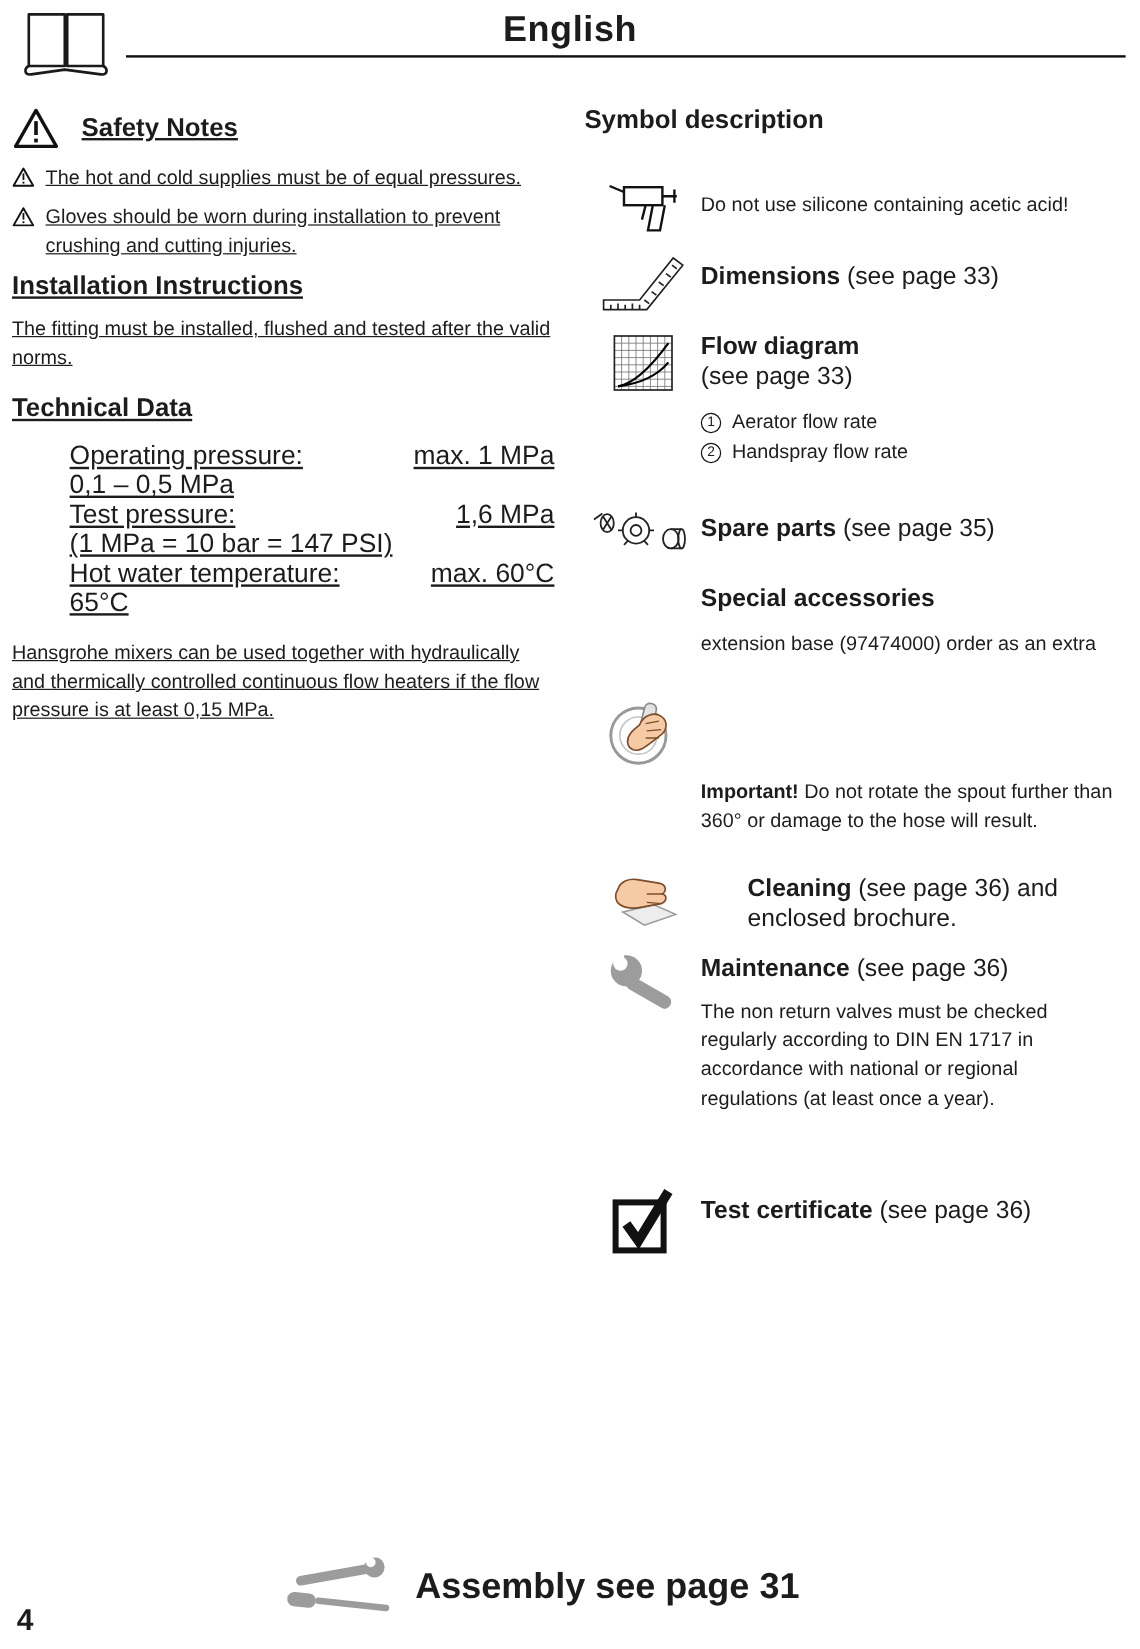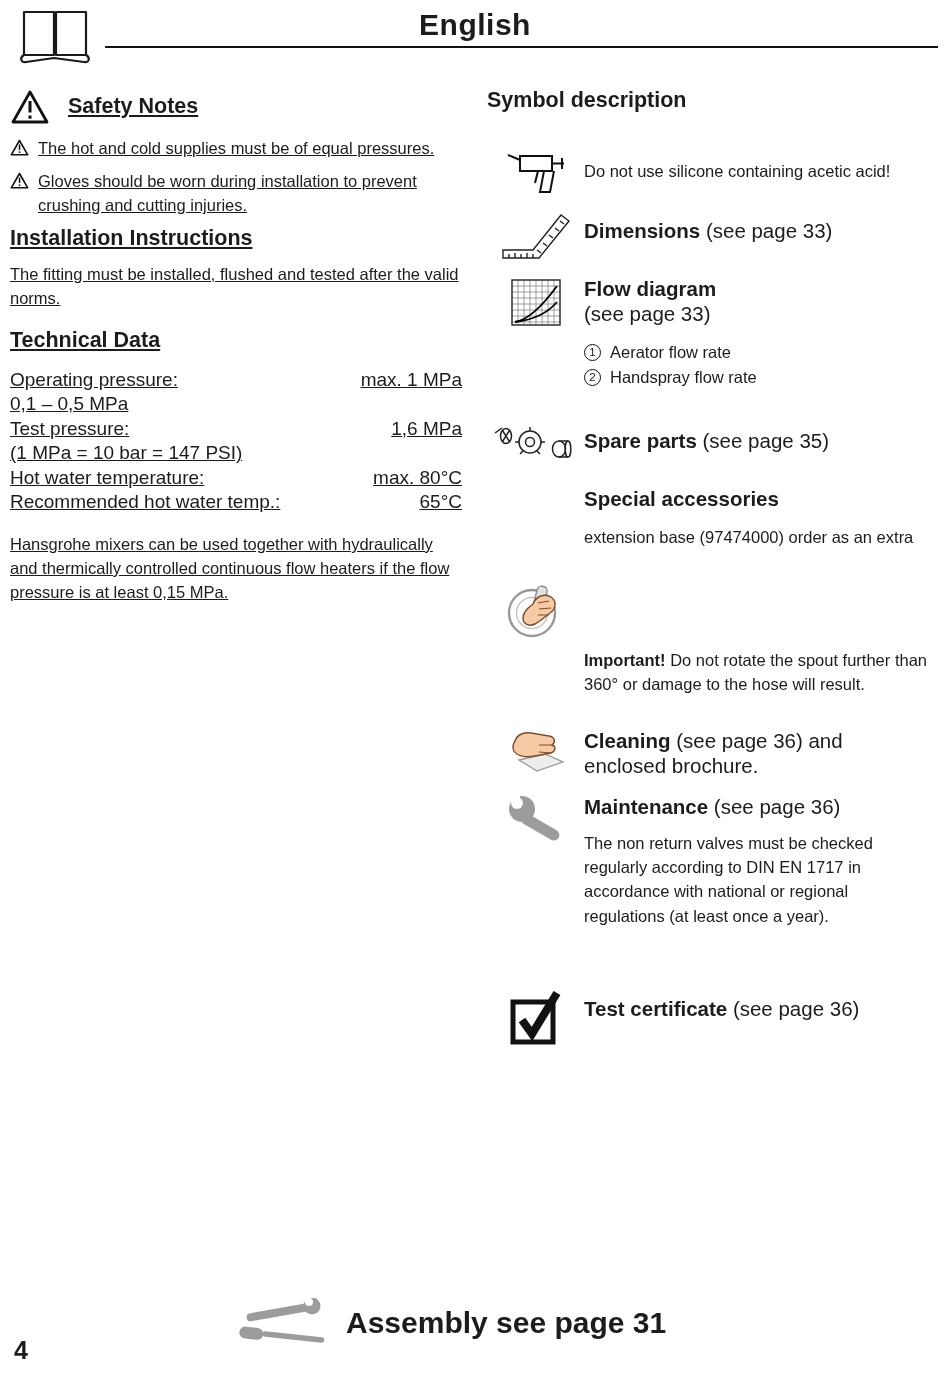--- a/index.html
+++ b/index.html
@@ -30,21 +30,21 @@
 
   
   .safety-head { display:flex; align-items:center; gap:18px; margin-bottom:10px; min-height:38px; }
   .warn-lg { width:40px; height:36px; flex:0 0 auto; }
   .safety-item { display:flex; gap:9px; margin-bottom:9px; }
   .warn-sm { width:19px; height:17px; flex:0 0 auto; margin-top:3px; }
   .inst-head { margin:4px 0 10px; }
   .inst-body { margin-bottom:18px; }
   .tech-head { margin-bottom:14px; }
   .tech-table { width:452px; }
-  .tech-row { display:flex; justify-content:space-between; font-size:19px; line-height:24.5px; }
+  .tech-row { display:flex; justify-content:space-between; font-size:22px; line-height:24.5px;margin-left:48px; }
   .tech-row .t-label { white-space:nowrap; }
   .tech-row .t-value { text-align:right; white-space:nowrap; }
   .tech-note { margin-top:17px; }
 
   
   .col-right .h2 { margin-bottom:26px; }
   .sym-row { display:grid; grid-template-columns:97px 1fr; align-items:start; }
   .sym-icon { display:flex; justify-content:center; align-items:flex-start; }
   .row-silicone   { align-items:center; min-height:62px; margin-bottom:10px; }
   .row-dimensions { min-height:58px; margin-bottom:6px; }
@@ -56,21 +56,21 @@
     display:inline-flex; width:17px; height:17px; border:1.4px solid #111; border-radius:50%;
     align-items:center; justify-content:center; font-size:11.5px; flex:0 0 auto;
   }
   .row-spare { min-height:50px; margin-bottom:16px; }
   .row-spare .sym-text { padding-top:8px; }
   .accessories-h { margin:0 0 14px 97px; font-weight:bold; }
   .accessories-p { margin:0 0 32px 97px; width:332px; }
   .row-operation { min-height:58px; }
   .row-operation .sym-text { padding-top:4px; }
   .operation-important { margin:8px 0 32px 97px; width:356px; }
-  .row-cleaning { min-height:60px; margin-bottom:6px; }
+  .row-cleaning { min-height:60px; margin-bottom:6px;gap:39px; }
   .row-maintenance { margin-bottom:58px; }
   .maintenance-body { margin-top:12px; width:326px; }
   .row-certificate { min-height:60px; }
   .row-certificate .sym-text { padding-top:10px; }
 
   
   .assembly { position:absolute; left:238px; top:1298px; display:flex; align-items:center; gap:16px;text-align:center; }
   .assembly-icon { width:92px; height:50px; }
   .assembly-text { font-size:30px; font-weight:bold; }
   .page-num { position:absolute; left:14px; top:1336px; font-size:25px; font-weight:bold; }
@@ -145,24 +145,23 @@
       <div class="tech-row">
         <span class="t-label">Test pressure:</span>
         <span class="t-value">1,6 MPa</span>
       </div>
       <div class="tech-row">
         <span class="t-label">(1 MPa = 10 bar = 147 PSI)</span>
         <span class="t-value"></span>
       </div>
       <div class="tech-row">
         <span class="t-label">Hot water temperature:</span>
-        <span class="t-value">max. 80°C</span>
-      </div>
-      <div class="tech-row">
-        <span class="t-label">Recommended hot water temp.:</span>
+        <span class="t-value">max. 60°C</span>
+      </div>
+      <div class="tech-row">
         <span class="t-value">65°C</span>
       </div>
     </div>
 
     <p class="body tech-note">Hansgrohe mixers can be used together with hydraulically and thermically controlled continuous flow heaters if the flow pressure is at least 0,15 MPa.</p>
   </div>
 
   <div class="col-right">
 
     <div class="h2">Symbol description</div>

